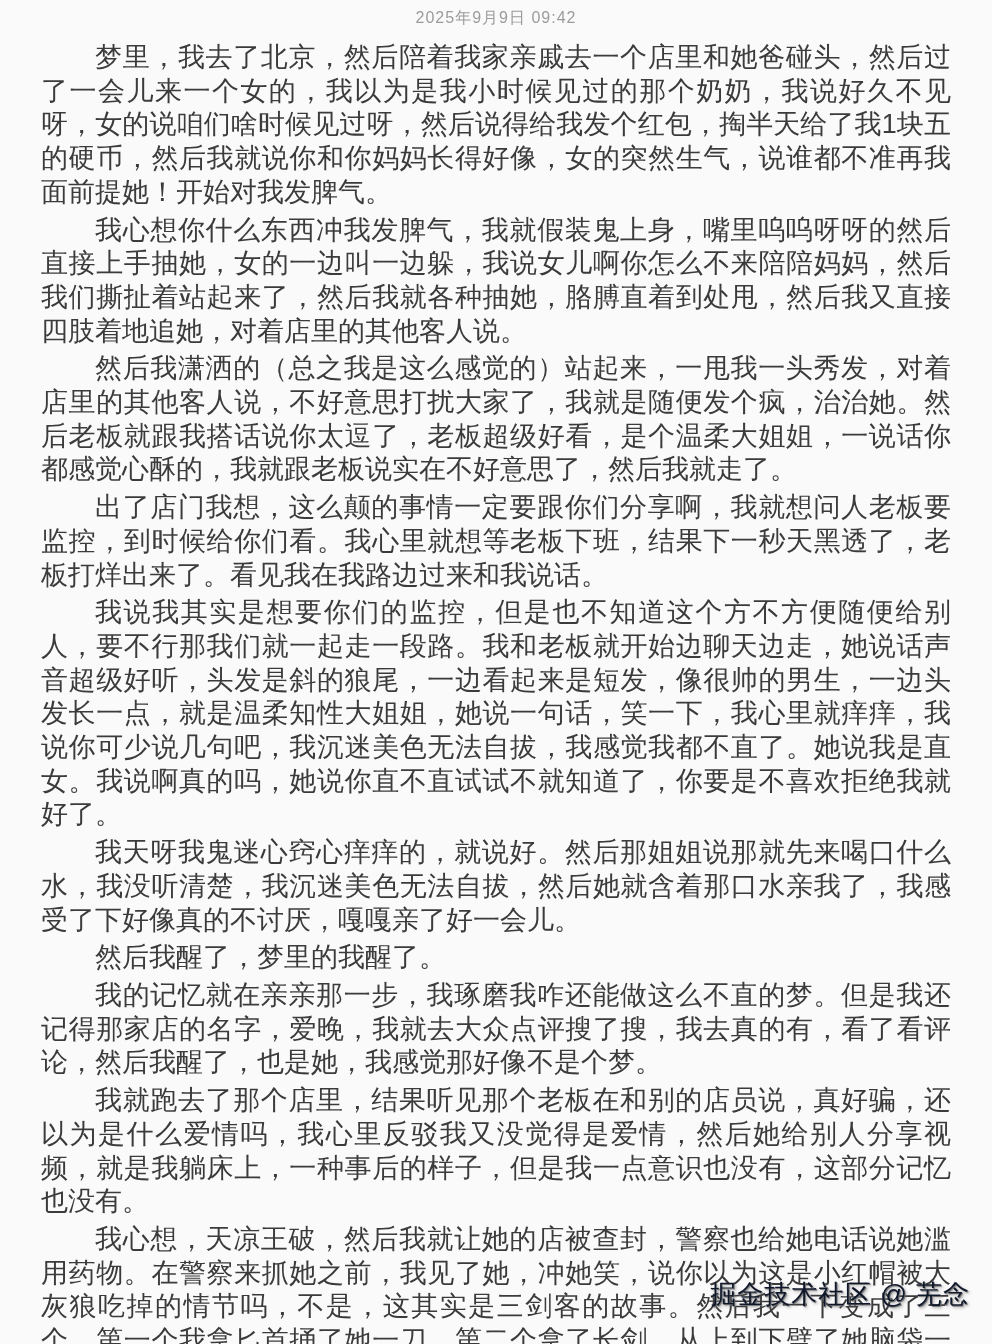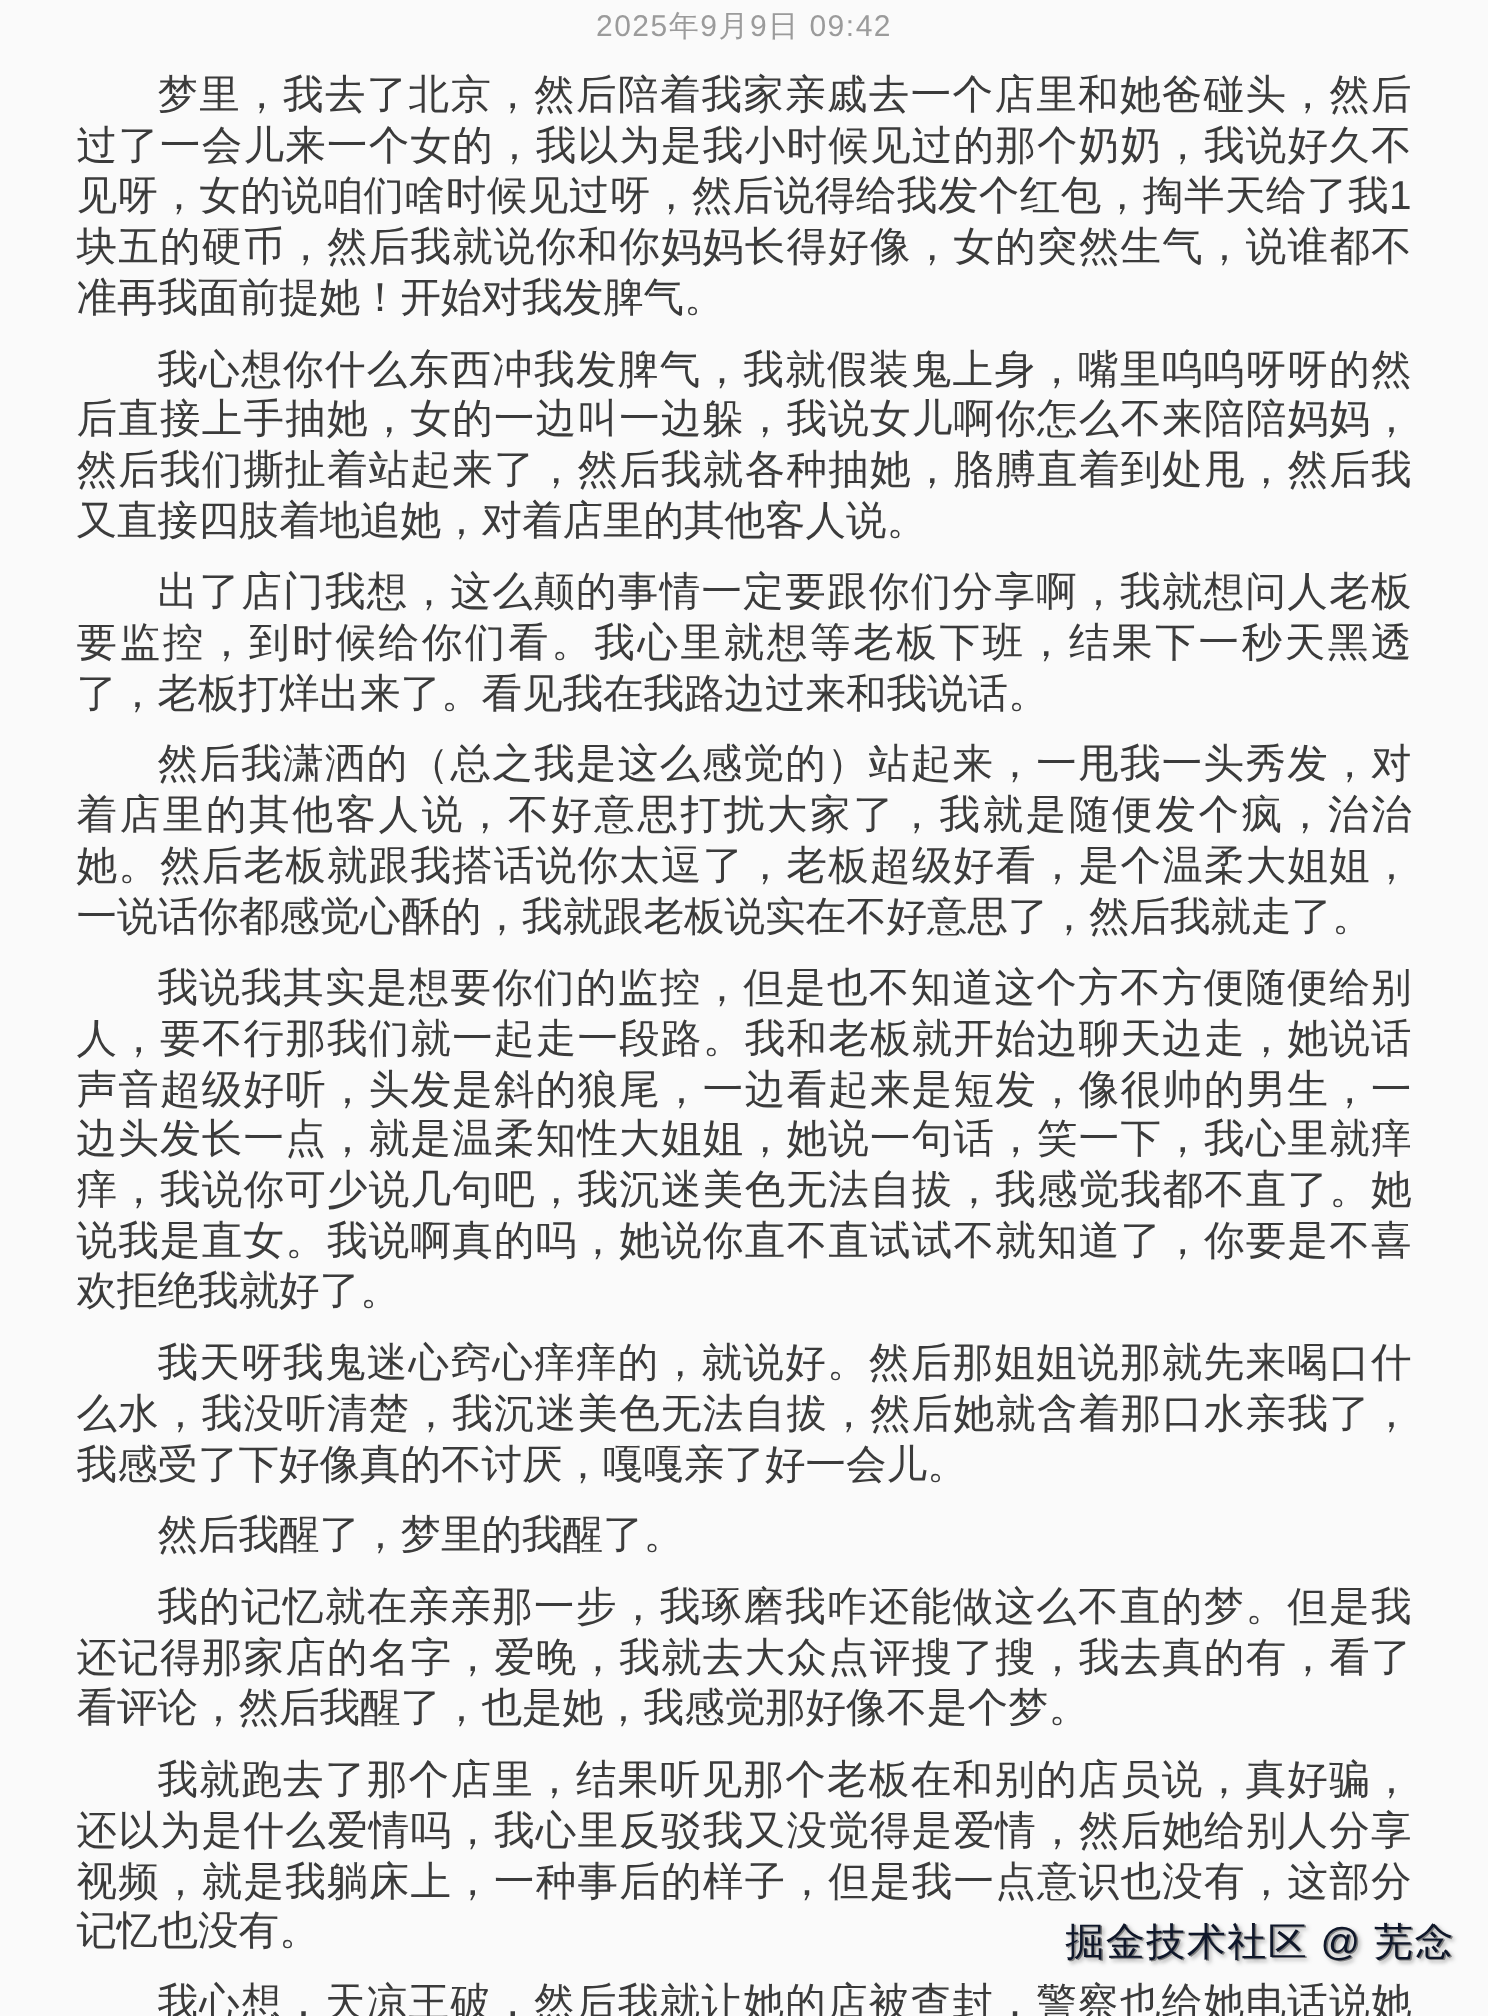--- a/index.html
+++ b/index.html
@@ -10,38 +10,38 @@
     width: 992px;
     height: 1344px;
     background: #fafafa;
     overflow: hidden;
     position: relative;
     font-family: "Liberation Sans", "DejaVu Sans", sans-serif;
   }
   .timestamp {
     padding-top: 3px;
     text-align: center;
-    font-size: 20px;
+    font-size: 16px;
     line-height: 30px;
     color: #9b9b9b;
     letter-spacing: 1px;
   }
   .article {
     width: 918px;
     margin: 8px auto 0 auto;
     font-size: 27px;
     line-height: 33.7px;
     color: #3b3b3b;
     text-align: justify;
     text-justify: inter-ideograph;
     word-break: break-all;
     overflow-wrap: break-word;
   }
   .article p {
-    margin: 14px;
+    margin: 4px;
     padding: 0;
     text-indent: 2em;
   }
   .watermark {
     position: absolute;
     right: 22px;
     bottom: 32px;
     font-size: 26px;
     color: #0f172a;
     text-shadow: 1px 1px 0 rgba(110,110,110,0.85), 2px 2px 3px rgba(90,90,90,0.55);
@@ -50,22 +50,22 @@
   }
 </style>
 </head>
 <body>
 
 <div class="timestamp">2025年9月9日 09:42</div>
 
 <div class="article">
     <p>梦里，我去了北京，然后陪着我家亲戚去一个店里和她爸碰头，然后过了一会儿来一个女的，我以为是我小时候见过的那个奶奶，我说好久不见呀，女的说咱们啥时候见过呀，然后说得给我发个红包，掏半天给了我1块五的硬币，然后我就说你和你妈妈长得好像，女的突然生气，说谁都不准再我面前提她！开始对我发脾气。</p>
     <p>我心想你什么东西冲我发脾气，我就假装鬼上身，嘴里呜呜呀呀的然后直接上手抽她，女的一边叫一边躲，我说女儿啊你怎么不来陪陪妈妈，然后我们撕扯着站起来了，然后我就各种抽她，胳膊直着到处甩，然后我又直接四肢着地追她，对着店里的其他客人说。</p>
+    <p>然后我潇洒的（总之我是这么感觉的）站起来，一甩我一头秀发，对着店里的其他客人说，不好意思打扰大家了，我就是随便发个疯，治治她。然后老板就跟我搭话说你太逗了，老板超级好看，是个温柔大姐姐，一说话你都感觉心酥的，我就跟老板说实在不好意思了，然后我就走了。</p>
     <p>出了店门我想，这么颠的事情一定要跟你们分享啊，我就想问人老板要监控，到时候给你们看。我心里就想等老板下班，结果下一秒天黑透了，老板打烊出来了。看见我在我路边过来和我说话。</p>
-    <p>然后我潇洒的（总之我是这么感觉的）站起来，一甩我一头秀发，对着店里的其他客人说，不好意思打扰大家了，我就是随便发个疯，治治她。然后老板就跟我搭话说你太逗了，老板超级好看，是个温柔大姐姐，一说话你都感觉心酥的，我就跟老板说实在不好意思了，然后我就走了。</p>
     <p>我说我其实是想要你们的监控，但是也不知道这个方不方便随便给别人，要不行那我们就一起走一段路。我和老板就开始边聊天边走，她说话声音超级好听，头发是斜的狼尾，一边看起来是短发，像很帅的男生，一边头发长一点，就是温柔知性大姐姐，她说一句话，笑一下，我心里就痒痒，我说你可少说几句吧，我沉迷美色无法自拔，我感觉我都不直了。她说我是直女。我说啊真的吗，她说你直不直试试不就知道了，你要是不喜欢拒绝我就好了。</p>
     <p>我天呀我鬼迷心窍心痒痒的，就说好。然后那姐姐说那就先来喝口什么水，我没听清楚，我沉迷美色无法自拔，然后她就含着那口水亲我了，我感受了下好像真的不讨厌，嘎嘎亲了好一会儿。</p>
     <p>然后我醒了，梦里的我醒了。</p>
     <p>我的记忆就在亲亲那一步，我琢磨我咋还能做这么不直的梦。但是我还记得那家店的名字，爱晚，我就去大众点评搜了搜，我去真的有，看了看评论，然后我醒了，也是她，我感觉那好像不是个梦。</p>
     <p>我就跑去了那个店里，结果听见那个老板在和别的店员说，真好骗，还以为是什么爱情吗，我心里反驳我又没觉得是爱情，然后她给别人分享视频，就是我躺床上，一种事后的样子，但是我一点意识也没有，这部分记忆也没有。</p>
     <p>我心想，天凉王破，然后我就让她的店被查封，警察也给她电话说她滥用药物。在警察来抓她之前，我见了她，冲她笑，说你以为这是小红帽被大灰狼吃掉的情节吗，不是，这其实是三剑客的故事。然后我一下变成了三个，第一个我拿匕首捅了她一刀，第二个拿了长剑，从上到下劈了她脑袋一刀，第三个我是主视角，干啥了我忘记了。</p>
     <p>头发是斜的狼尾。</p>
   </div>
 
 <div class="watermark">掘金技术社区 @ 芜念</div>

